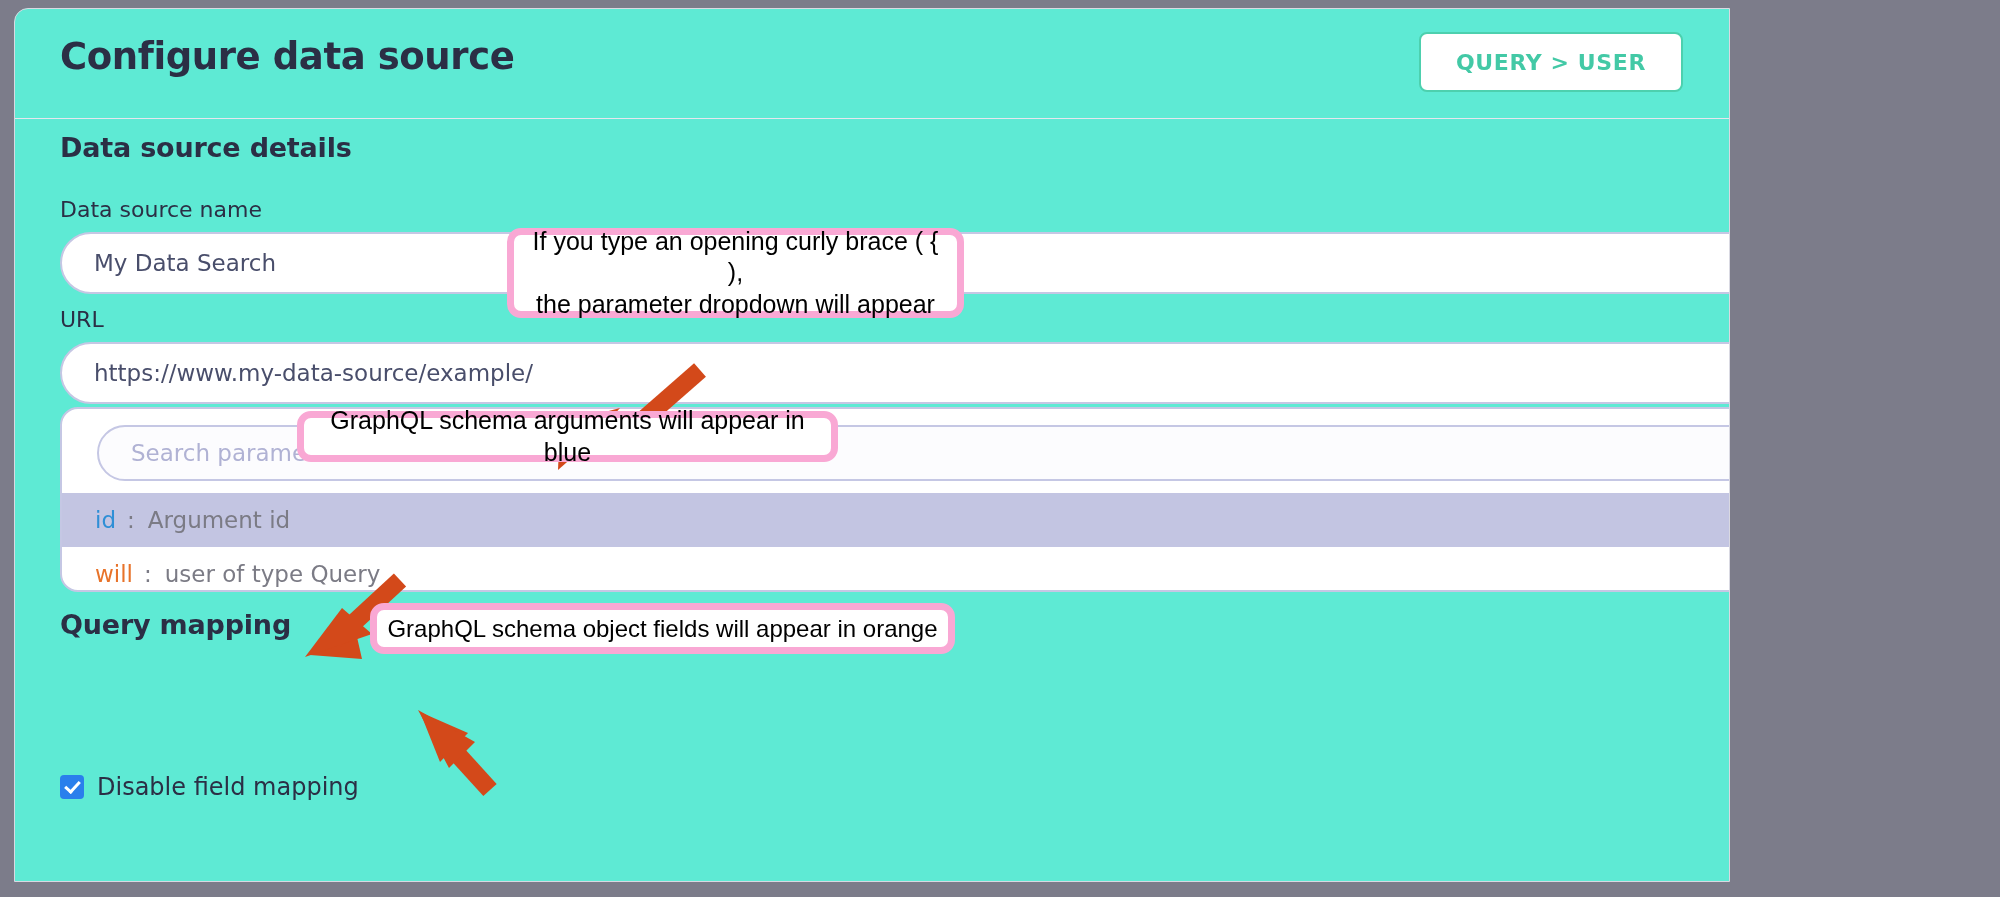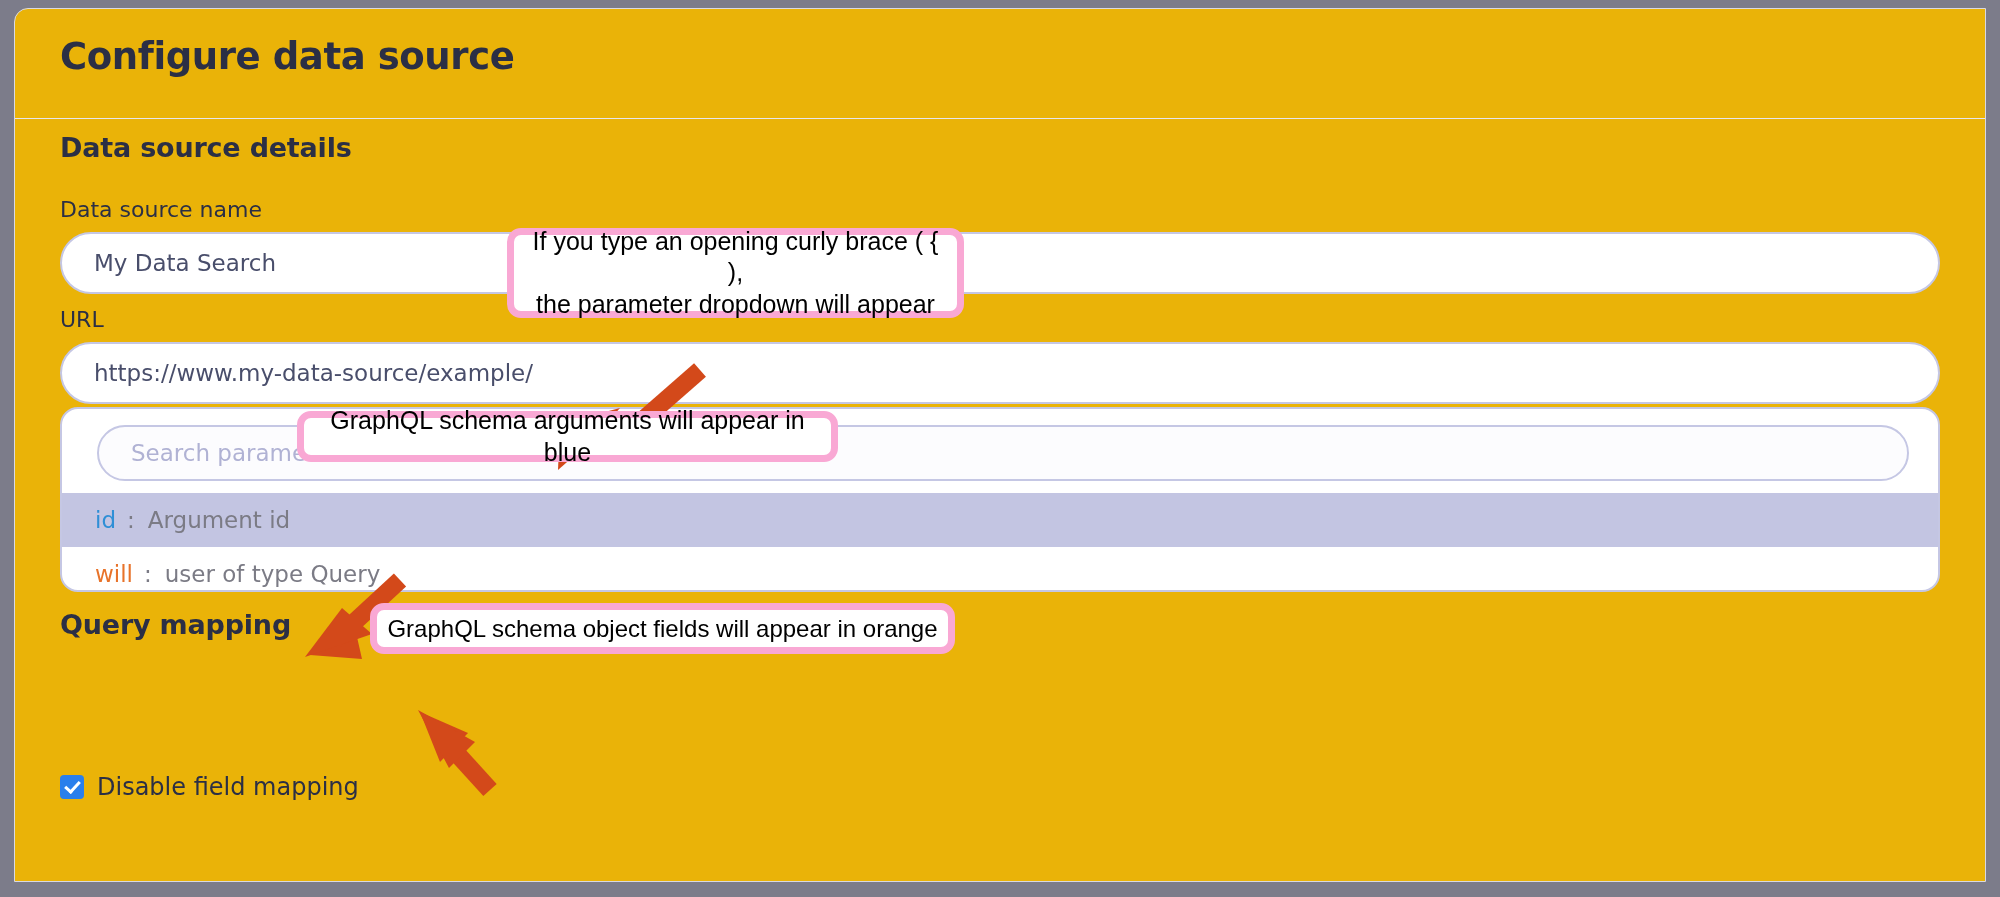--- a/index.html
+++ b/index.html
@@ -21,24 +21,24 @@
     box-sizing: border-box;
     background: #7c7c8a;
     overflow: hidden;
   }
 
   
   #card {
     position: absolute;
     left: 14px;
     top: 8px;
-    width: 1972px;
+    width: 1716px;
     height: 874px;
     box-sizing: border-box;
-    background: #eab308;
+    background: #5eead4;
     border: 1px solid #d9d9e2;
     border-top-left-radius: 14px;
     overflow: hidden;
   }
 
   
   #header {
     position: absolute;
     left: 0; top: 0;
     width: 100%;
@@ -258,20 +258,21 @@
   }
 </style>
 </head>
 <body>
 
 <div id="screen">
   <div id="card">
 
     <div id="header">
       <div id="page-title">Configure data source</div>
+      <div id="query-user-button">QUERY &gt; USER</div>
     </div>
 
     <div id="body-area">
 
       <div class="section-heading" style="top:13px;">Data source details</div>
 
       <div class="field-label" style="top:78px;">Data source name</div>
 
       <div class="text-input" style="top:113px;">My Data Search</div>
 

